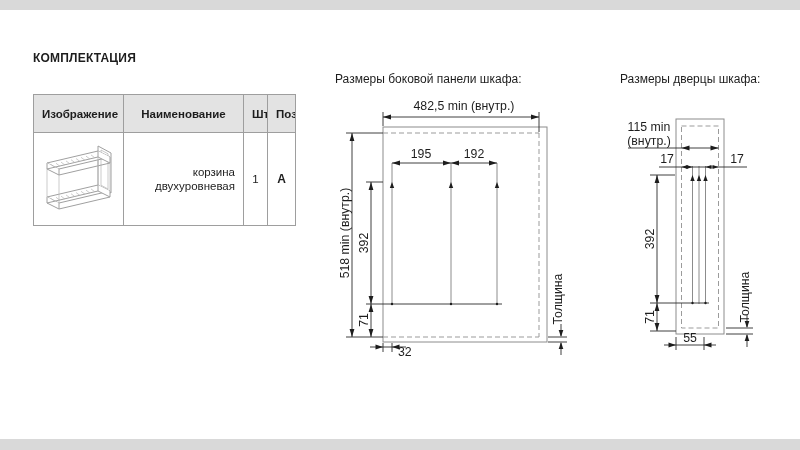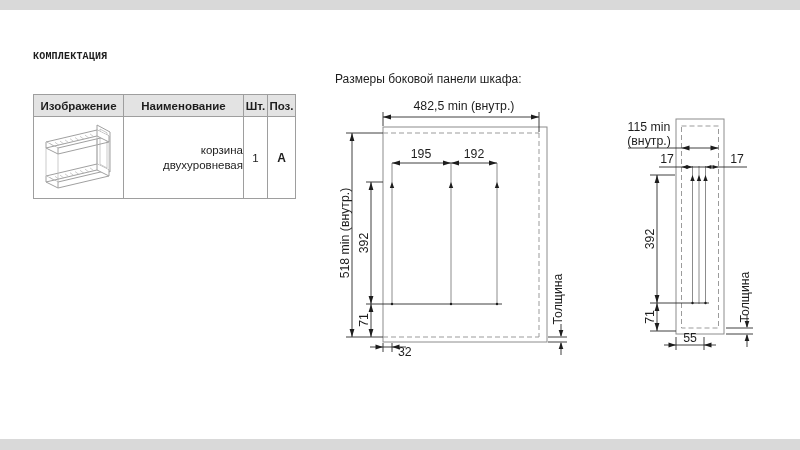--- a/index.html
+++ b/index.html
@@ -1,28 +1,28 @@
 <!DOCTYPE html>
 <html><head>
 <meta charset="utf-8">
 <style>
   html,body{margin:0;padding:0;}
   body{width:800px;height:450px;background:#fff;font-family:"Liberation Sans",sans-serif;color:#1d1d1d;overflow:hidden;}
   #canvas{position:relative;width:800px;height:450px;background:#fff;}
   .edge-bar{position:absolute;left:0;width:800px;background:#d9d9d9;}
   #bar-top{top:0;height:10px;}
   #bar-bottom{top:439px;height:11px;}
-  .sec-title{position:absolute;font-size:10px;font-weight:bold;letter-spacing:.2px;white-space:nowrap;font-family:Liberation Mono, monospace;}
+  .sec-title{position:absolute;font-size:12px;font-weight:bold;letter-spacing:.2px;white-space:nowrap;}
   #left-title{left:33px;top:51px;}
   #right-title{left:335px;top:51px;}
   .fig-sub{position:absolute;font-size:12px;white-space:nowrap;}
   #sub-side{left:335px;top:72px;}
   #sub-door{left:620px;top:72px;}
   table.parts{position:absolute;left:33px;top:94px;border-collapse:collapse;table-layout:fixed;width:262px;font-size:11.5px;}
-  table.parts td,table.parts th{border:1px solid #9e9e9e;padding:0;overflow:hidden;}
+  table.parts td,table.parts th{border:1px solid #9e9e9e;padding:8px;overflow:hidden;}
   table.parts th{background:#e3e3e3;font-weight:bold;height:21px;font-size:11.5px;}
   td.c-img{text-align:center;vertical-align:middle;}
   td.c-name{padding:2px 4px 2px 15px;vertical-align:middle;line-height:1.25;text-align:right;}
   td.c-qty{text-align:center;vertical-align:middle;}
   td.c-pos{text-align:center;vertical-align:middle;font-weight:bold;font-size:12px;}
   .fig-svg{position:absolute;}
   #fig-side{left:336px;top:94px;}
   #fig-door{left:615px;top:94px;}
   .ln{stroke:#8c8c8c;stroke-width:1;fill:none;}
   .dash{stroke:#9b9b9b;stroke-width:1;fill:none;stroke-dasharray:5,3;}
@@ -35,20 +35,21 @@
 </head>
 <body>
 
 <div id="canvas">
 
   <div id="bar-top" class="edge-bar"></div>
   <div id="bar-bottom" class="edge-bar"></div>
 
   <div id="left-title" class="sec-title">КОМПЛЕКТАЦИЯ</div>
   <div id="sub-side" class="fig-sub">Размеры боковой панели шкафа:</div>
+  <div id="sub-door" class="fig-sub">Размеры дверцы шкафа:</div>
 
   <table class="parts">
     <colgroup>
         <col style="width:90px">
         <col style="width:120px">
         <col style="width:24px">
         <col style="width:28px">
       </colgroup>
     <tbody>
         <tr>

